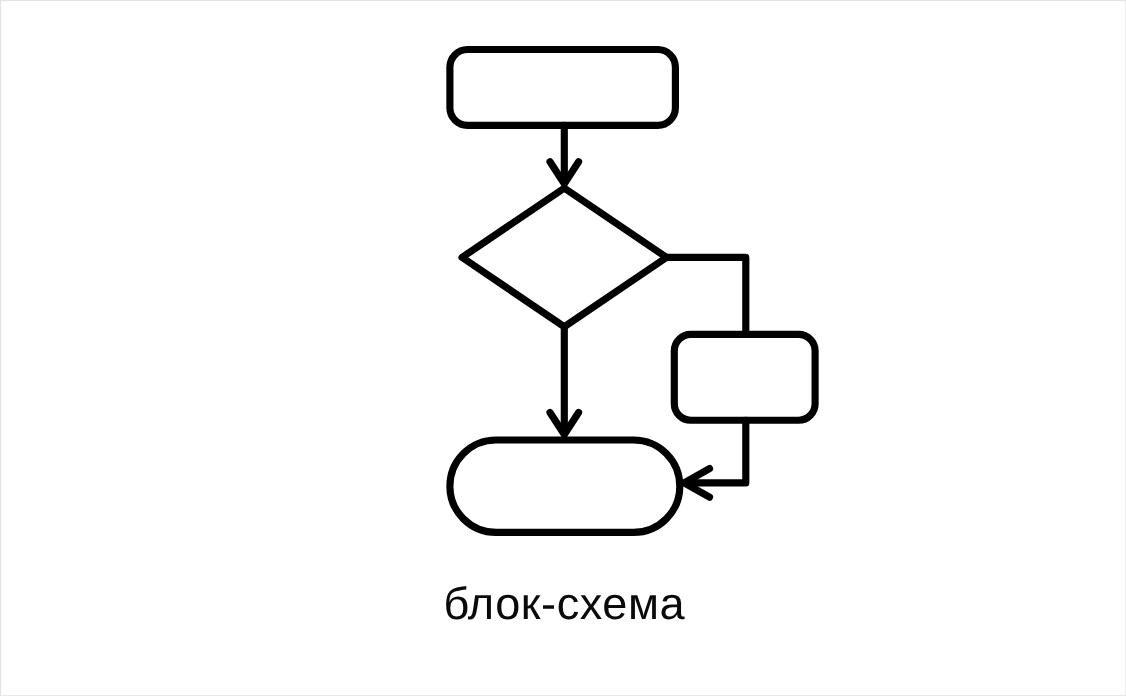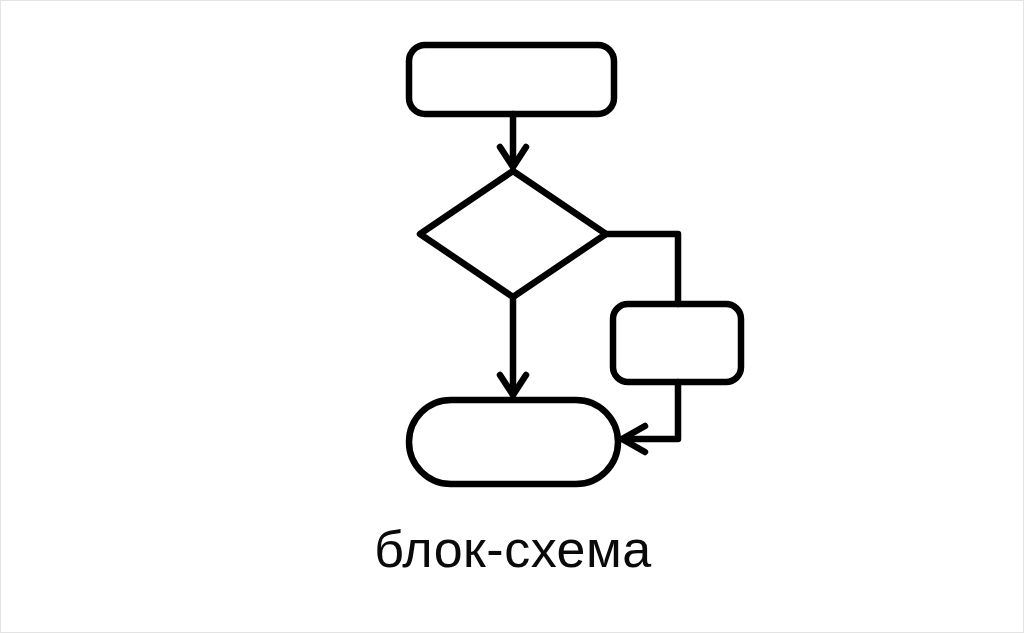--- a/index.html
+++ b/index.html
@@ -50,21 +50,21 @@
     stroke-width: 6.5;
     stroke-linejoin: round;
     stroke-linecap: round;
   }
   .caption {
     position: absolute;
     left: 0;
     top: 524px;
     width: 1024px;
     text-align: center;
-    font-size: 52px;
+    font-size: 41px;
     line-height: 48px;
     color: #0a0a0a;
     letter-spacing: 0.5px;
     user-select: none;
   }
 </style>
 </head>
 <body>
 
 <div class="canvas">

